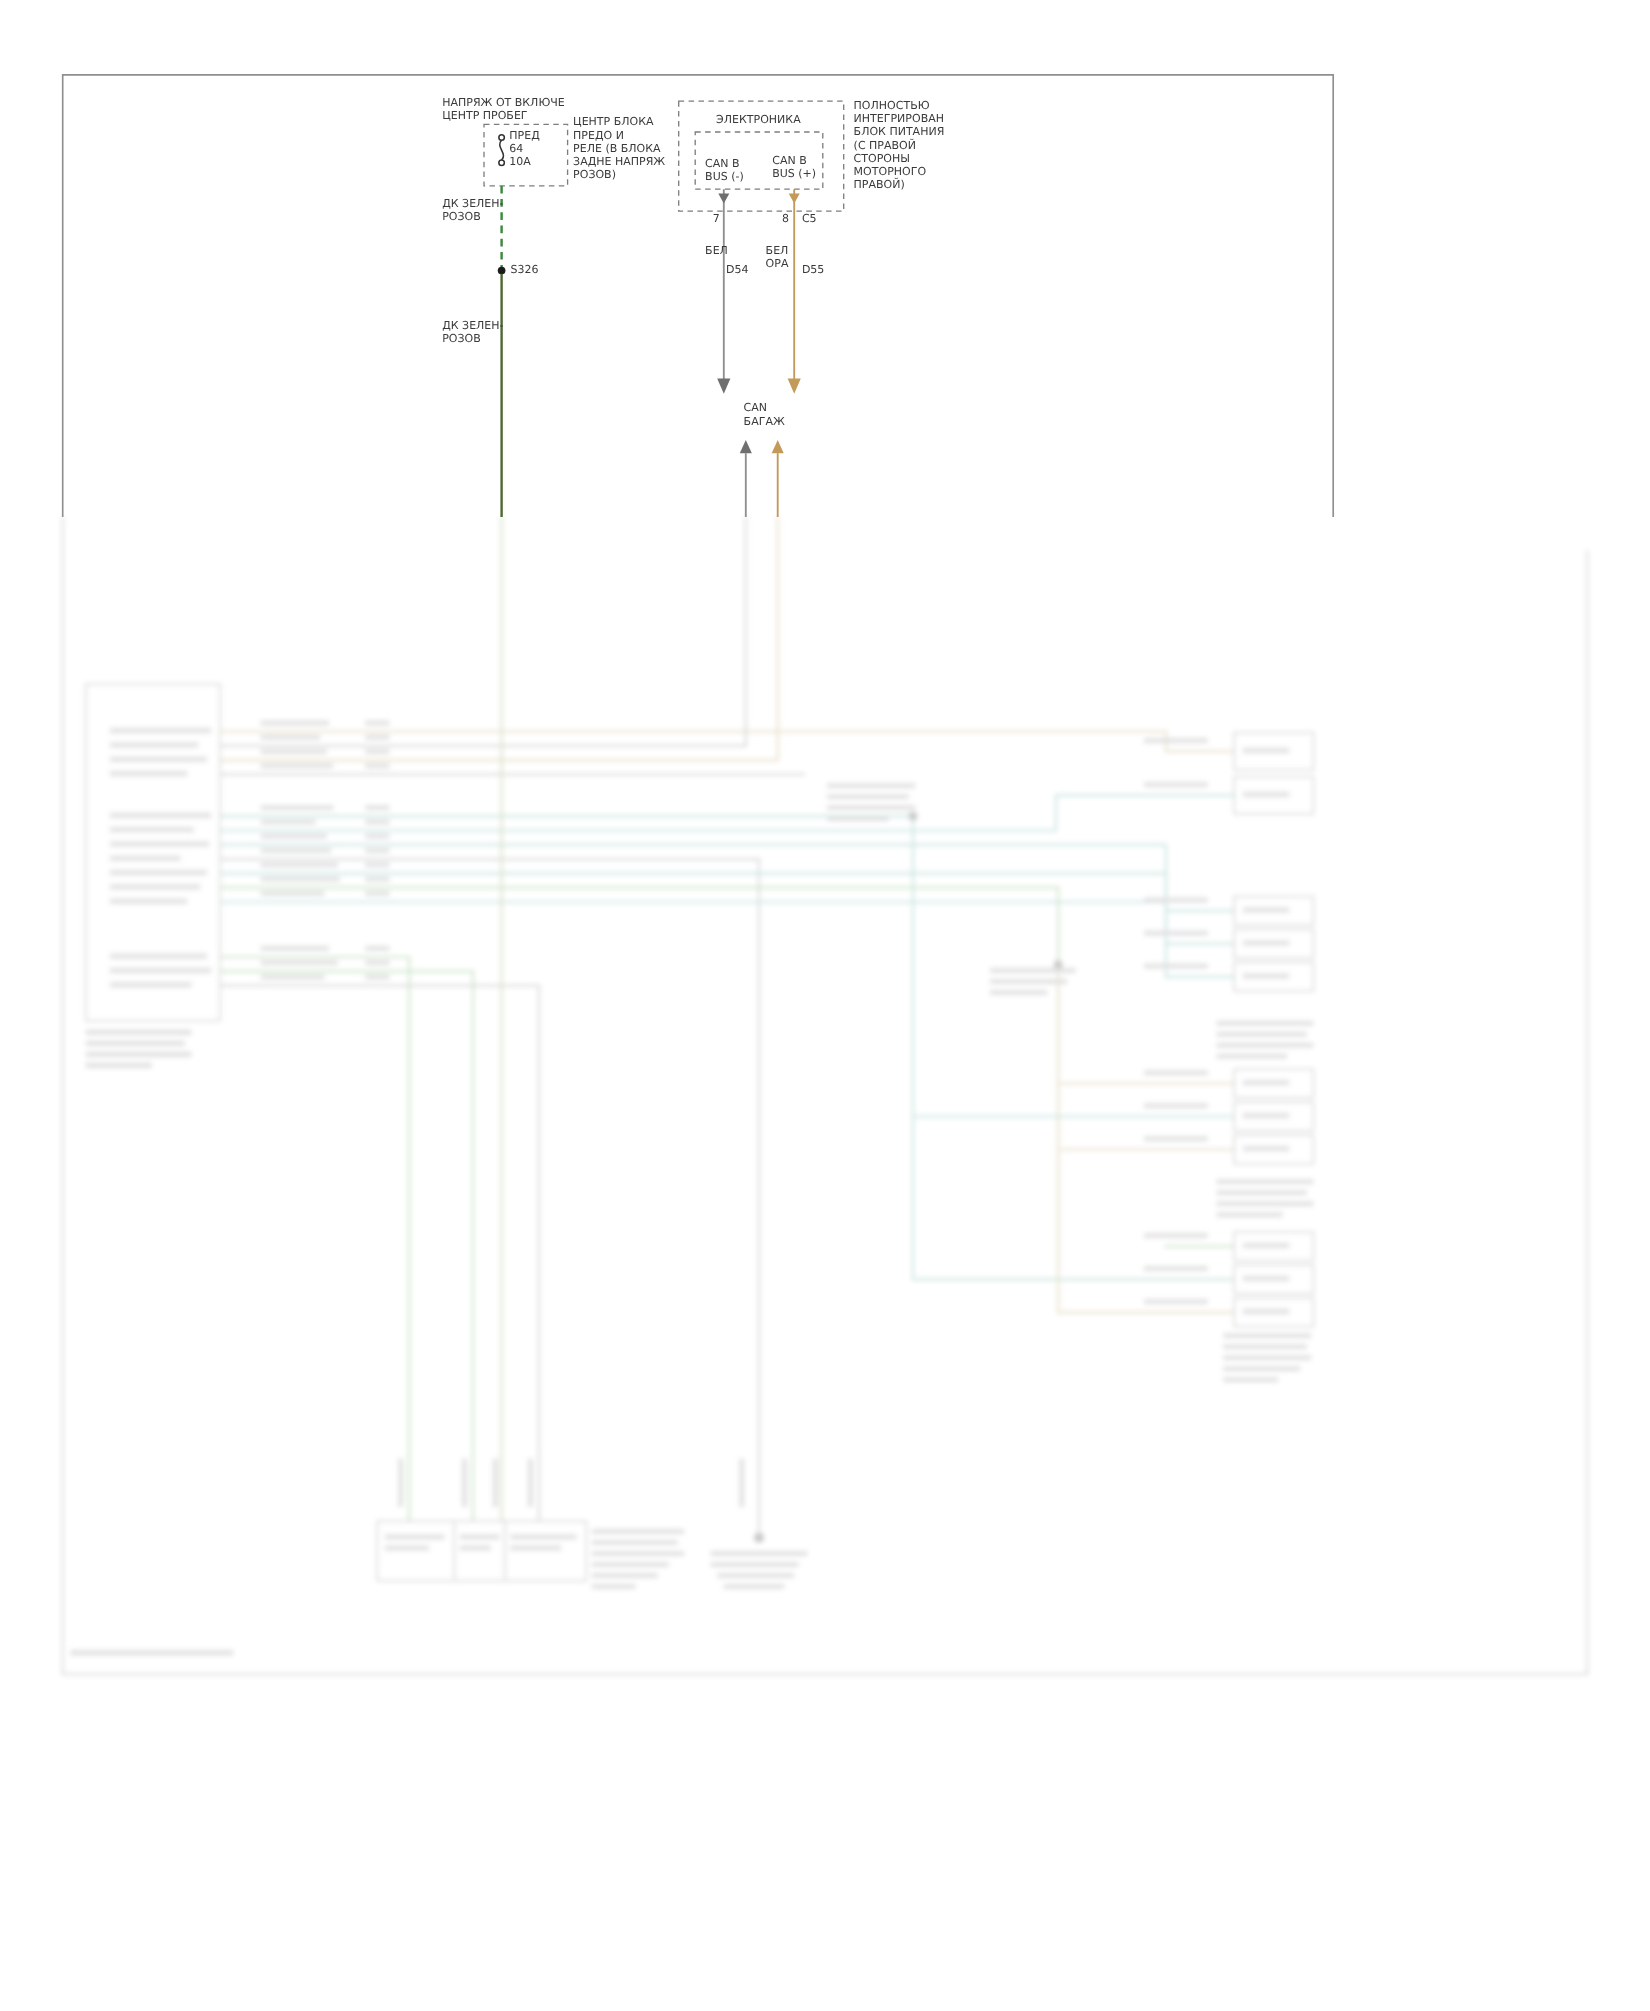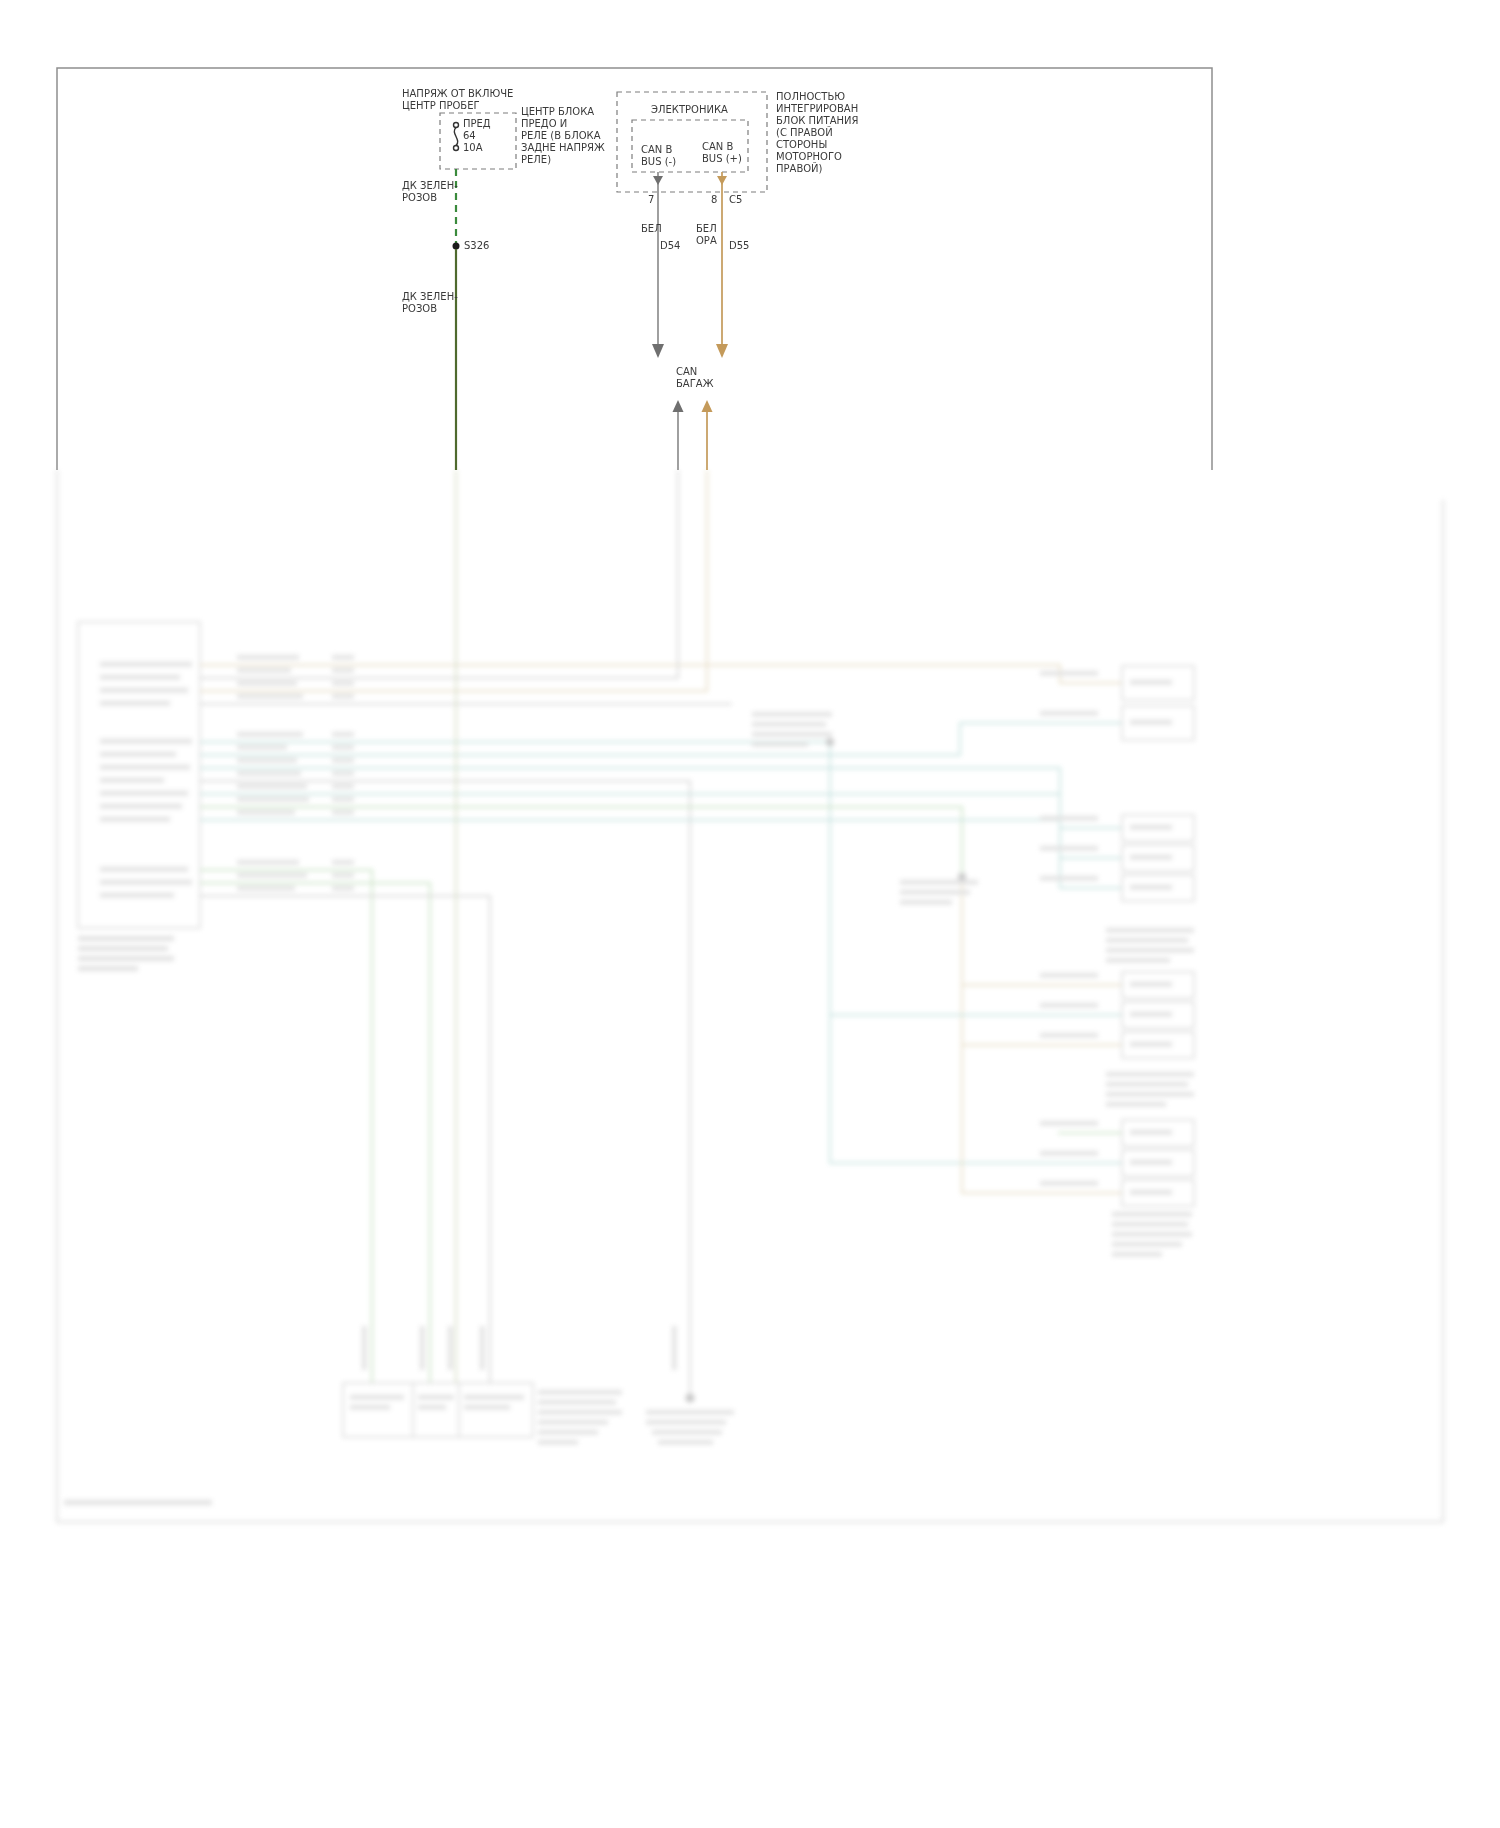--- a/index.html
+++ b/index.html
@@ -264,21 +264,21 @@
     <div>ПРЕД</div>
     <div>64</div>
     <div>10A</div>
   </div>
 
   <div class="lbl" style="left:521px;top:106px">
     <div>ЦЕНТР БЛОКА</div>
     <div>ПРЕДО И</div>
     <div>РЕЛЕ (В БЛОКА</div>
     <div>ЗАДНЕ НАПРЯЖ</div>
-    <div>РЕЛЕ)</div>
+    <div>РОЗОВ)</div>
   </div>
 
   <div class="lbl" style="left:402px;top:180px">
     <div>ДК ЗЕЛЕН-</div>
     <div>РОЗОВ</div>
   </div>
 
   <div class="lbl" style="left:464px;top:240px">S326</div>
 
   <div class="lbl" style="left:402px;top:291px">

